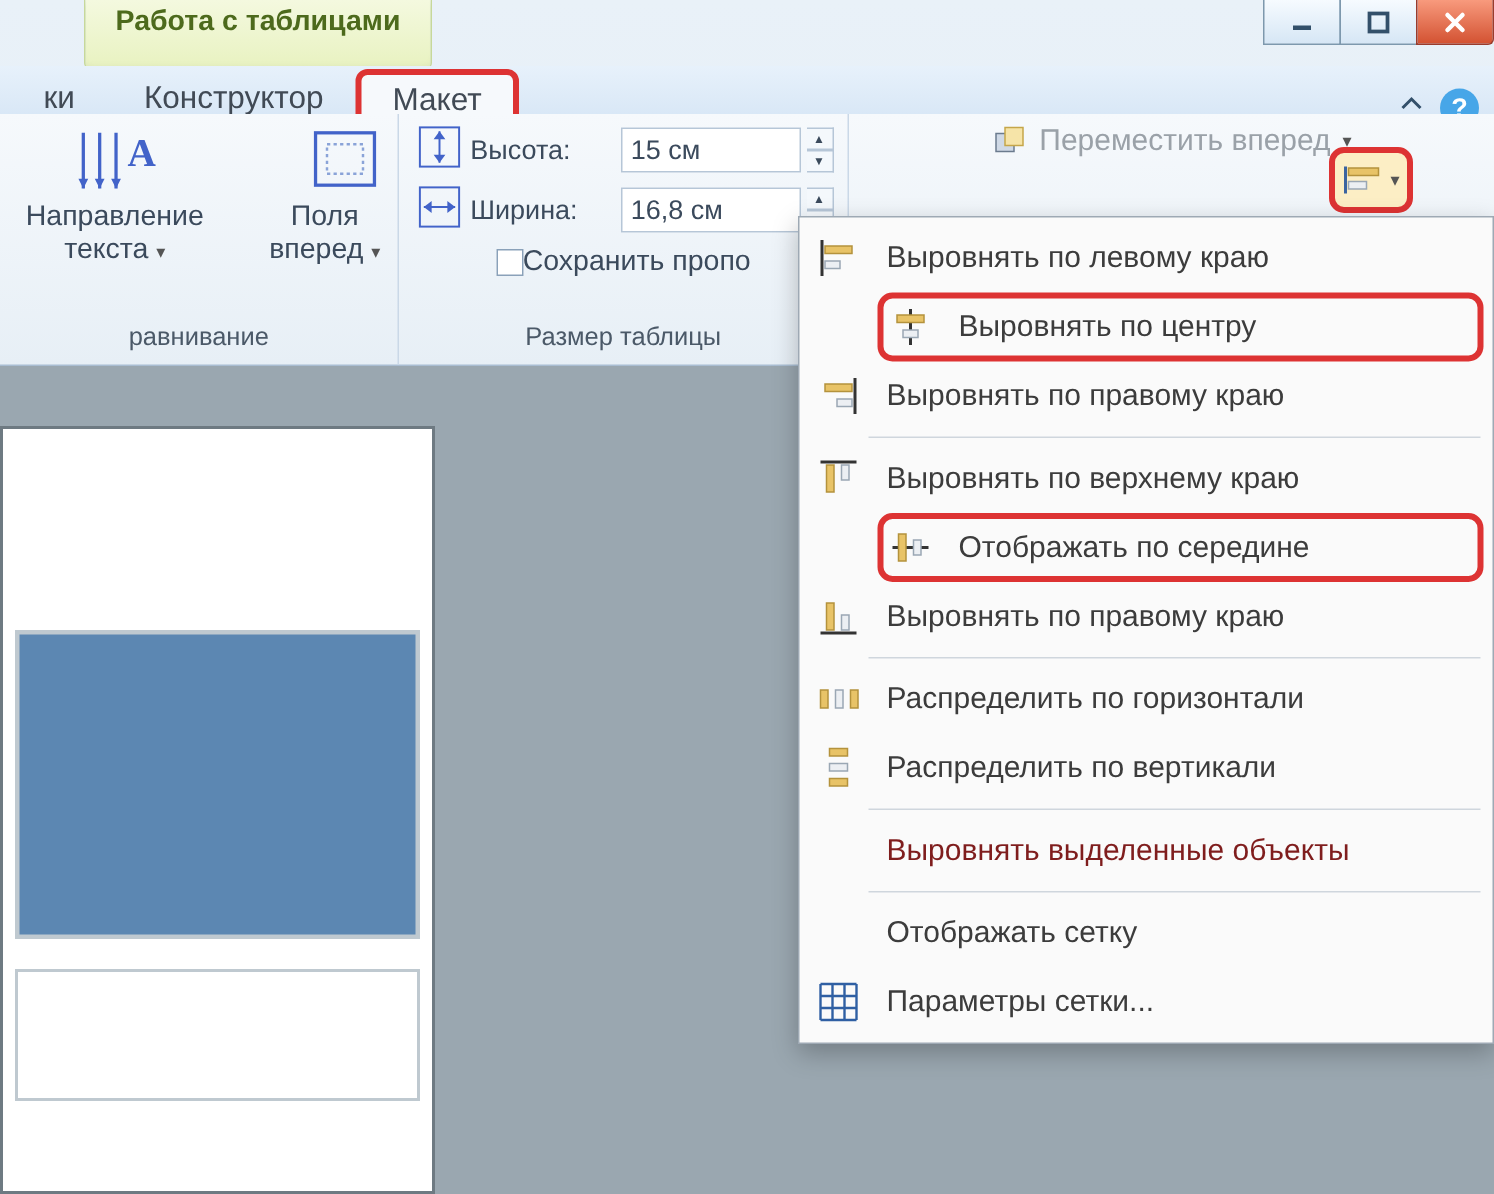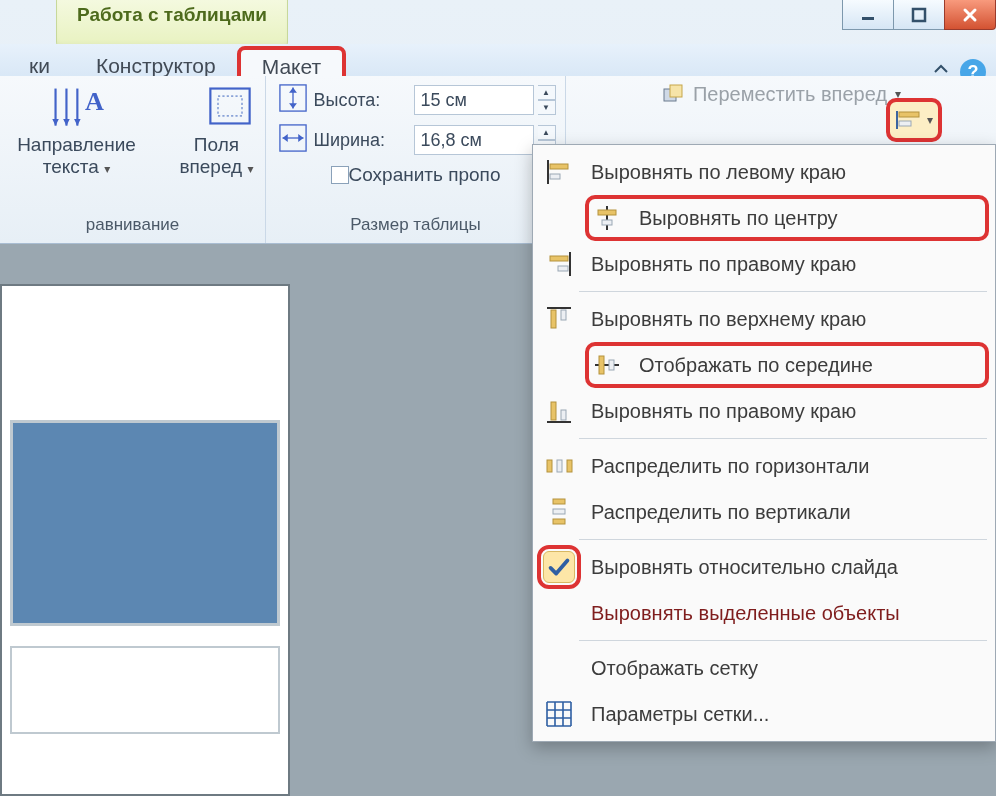--- a/index.html
+++ b/index.html
@@ -493,28 +493,20 @@
     <span class="ico">
       <svg viewBox="0 0 32 32">
           <rect x="10" y="3" width="12" height="5" fill="#e8c367" stroke="#b4923c"></rect>
           <rect x="10" y="13" width="12" height="5" fill="#eceff3" stroke="#9aa7b4"></rect>
           <rect x="10" y="23" width="12" height="5" fill="#e8c367" stroke="#b4923c"></rect>
         </svg>
     </span>
     <span>Распределить по вертикали</span>
   </div>
   <div class="msep"></div>
-  <div class="mi checked highlight-icon">
-    <span class="ico">
-      <svg viewBox="0 0 32 32">
-          <path d="M7 17 L13 23 L25 9" fill="none" stroke="#2f5fa3" stroke-width="4" stroke-linecap="round" stroke-linejoin="round"></path>
-        </svg>
-    </span>
-    <span>Выровнять относительно слайда</span>
-  </div>
   <div class="mi disabled">
     <span class="ico"></span>
     <span>Выровнять выделенные объекты</span>
   </div>
   <div class="msep"></div>
   <div class="mi">
     <span class="ico"></span>
     <span>Отображать сетку</span>
   </div>
   <div class="mi">

